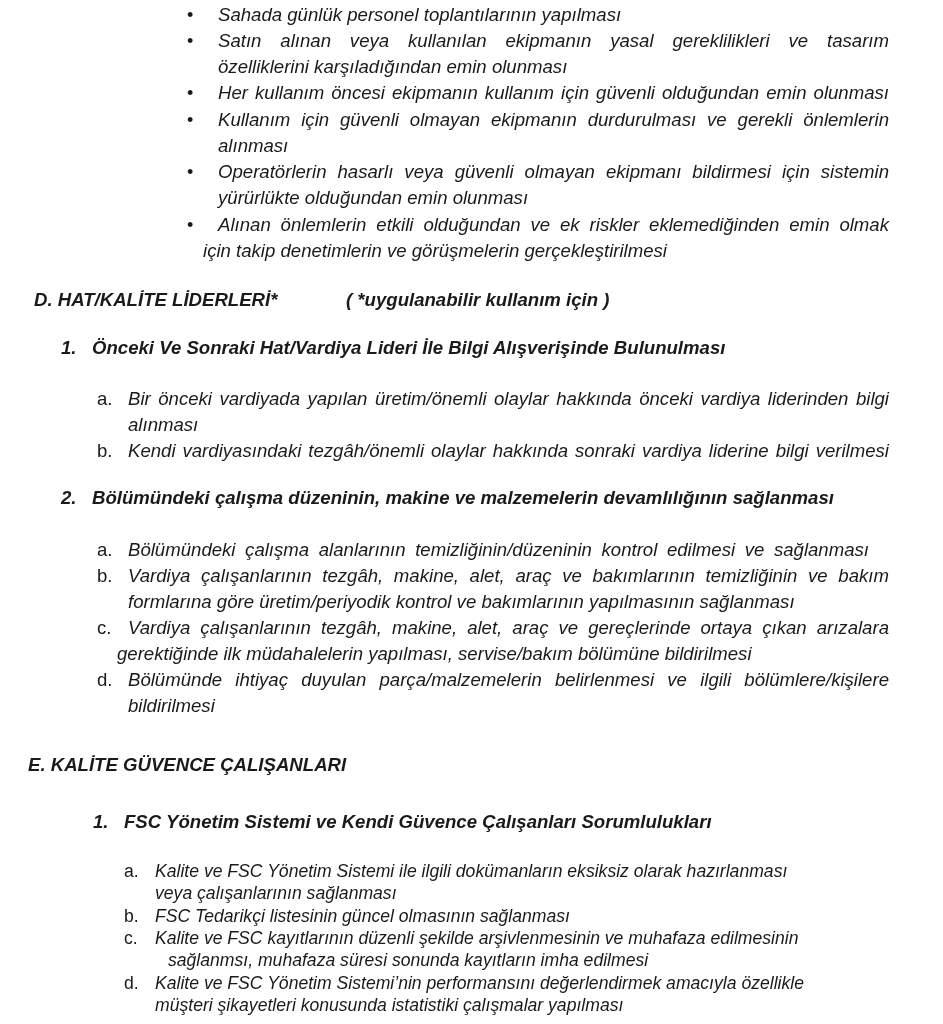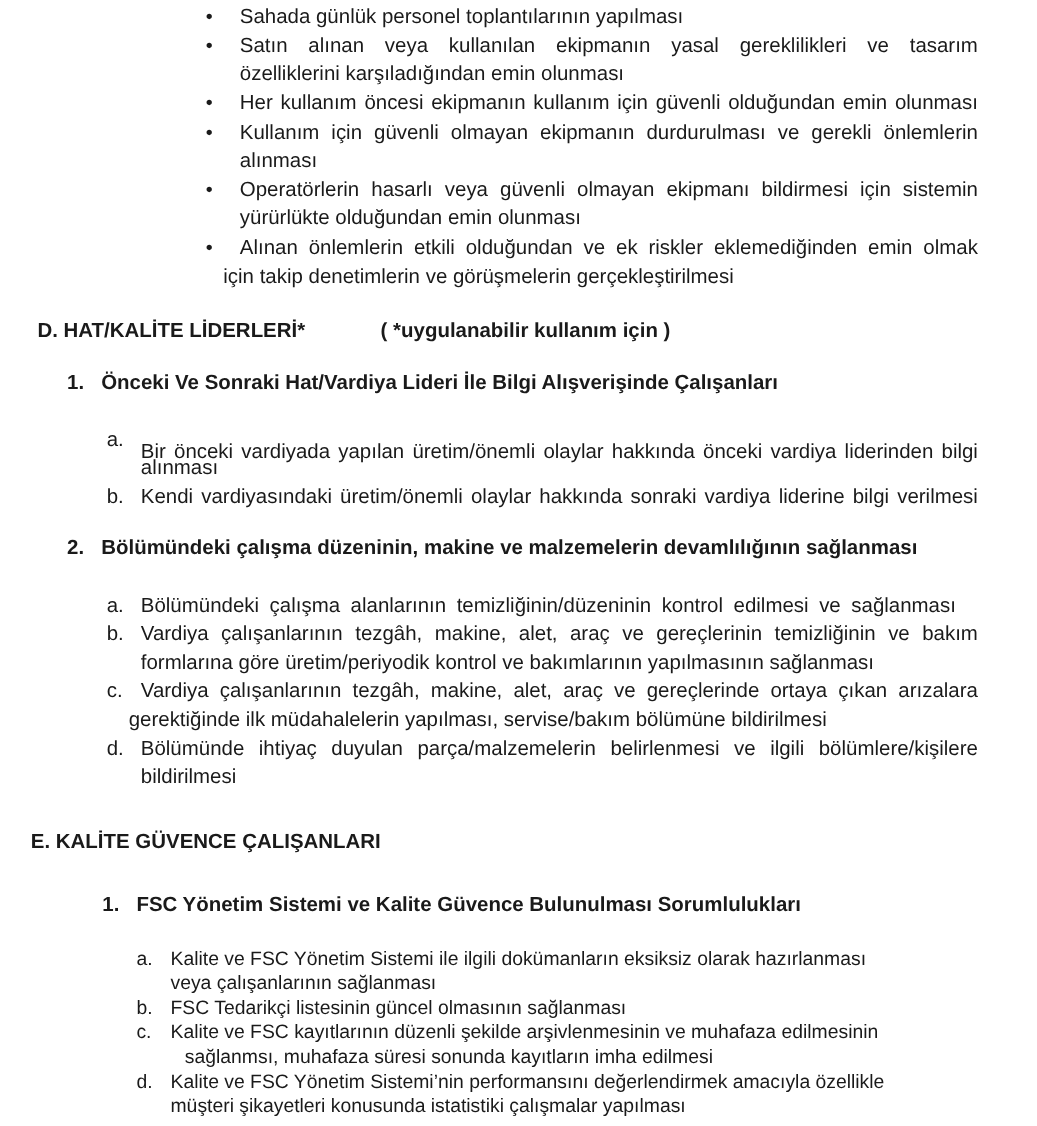--- a/index.html
+++ b/index.html
@@ -1,18 +1,18 @@
 <!DOCTYPE html>
 <html><head>
 <meta charset="utf-8">
 <style>
   html, body { margin: 0; padding: 0; background: #ffffff; }
   body { width: 943px; height: 1024px; position: relative; overflow: hidden;
          font-family: "Liberation Sans", sans-serif; color: #1a1a1a; }
-  .line { position: absolute; white-space: nowrap; font-size: 18.6px; line-height: 26px; }
+  .line { position: absolute; white-space: nowrap; font-size: 18.6px; line-height: 26px; font-style: italic; }
   .just { white-space: normal; text-align: justify; text-align-last: justify; }
   .b { font-weight: bold; }
   .bullet { position: absolute; font-size: 18px; line-height: 26px; }
   .marker { position: absolute; font-size: 18.6px; line-height: 26px; }
   .small { font-size: 17.6px; line-height: 23px; }
 </style>
 </head>
 <body>
 
 <div>
@@ -37,53 +37,53 @@
   <span class="bullet" style="left:187px;top:212px">•</span>
   <div class="line just" style="left:218px;top:212px;width:671px">Alınan önlemlerin etkili olduğundan ve ek riskler eklemediğinden emin olmak</div>
   <div class="line" style="left:203px;top:238px">için takip denetimlerin ve görüşmelerin gerçekleştirilmesi</div>
 </div>
 
 <div>
   <div class="line b" style="left:34px;top:287px">D.  HAT/KALİTE LİDERLERİ*</div>
   <div class="line b" style="left:346px;top:287px">( *uygulanabilir kullanım için )</div>
 
   <div class="line b" style="left:61px;top:335px">1.</div>
-  <div class="line b" style="left:92px;top:335px">Önceki Ve Sonraki Hat/Vardiya Lideri İle Bilgi Alışverişinde Çalışanları</div>
+  <div class="line b" style="left:92px;top:335px">Önceki Ve Sonraki Hat/Vardiya Lideri İle Bilgi Alışverişinde Bulunulması</div>
 
   <div class="marker" style="left:97px;top:386px">a.</div>
-  <div class="line just" style="left:128px;top:397px;width:761px">Bir önceki vardiyada yapılan üretim/önemli olaylar hakkında önceki vardiya liderinden bilgi</div>
+  <div class="line just" style="left:128px;top:386px;width:761px">Bir önceki vardiyada yapılan üretim/önemli olaylar hakkında önceki vardiya liderinden bilgi</div>
   <div class="line" style="left:128px;top:412px">alınması</div>
 
   <div class="marker" style="left:97px;top:438px">b.</div>
-  <div class="line just" style="left:128px;top:438px;width:761px">Kendi vardiyasındaki üretim/önemli olaylar hakkında sonraki vardiya liderine bilgi verilmesi</div>
+  <div class="line just" style="left:128px;top:438px;width:761px">Kendi vardiyasındaki tezgâh/önemli olaylar hakkında sonraki vardiya liderine bilgi verilmesi</div>
 
   <div class="line b" style="left:61px;top:485px">2.</div>
   <div class="line b" style="left:92px;top:485px">Bölümündeki çalışma düzeninin, makine ve malzemelerin devamlılığının sağlanması</div>
 
   <div class="marker" style="left:97px;top:537px">a.</div>
   <div class="line just" style="left:128px;top:537px;width:741px">Bölümündeki çalışma alanlarının temizliğinin/düzeninin kontrol edilmesi ve sağlanması</div>
 
   <div class="marker" style="left:97px;top:563px">b.</div>
-  <div class="line just" style="left:128px;top:563px;width:761px">Vardiya çalışanlarının tezgâh, makine, alet, araç ve gereçlerinin temizliğinin ve bakım</div>
+  <div class="line just" style="left:128px;top:563px;width:761px">Vardiya çalışanlarının tezgâh, makine, alet, araç ve bakımlarının temizliğinin ve bakım</div>
   <div class="line" style="left:128px;top:589px">formlarına göre üretim/periyodik kontrol ve bakımlarının yapılmasının sağlanması</div>
 
   <div class="marker" style="left:97px;top:615px">c.</div>
   <div class="line just" style="left:128px;top:615px;width:761px">Vardiya çalışanlarının tezgâh, makine, alet, araç ve gereçlerinde ortaya çıkan arızalara</div>
   <div class="line" style="left:117px;top:641px">gerektiğinde ilk müdahalelerin yapılması, servise/bakım bölümüne bildirilmesi</div>
 
   <div class="marker" style="left:97px;top:667px">d.</div>
   <div class="line just" style="left:128px;top:667px;width:761px">Bölümünde ihtiyaç duyulan parça/malzemelerin belirlenmesi ve ilgili bölümlere/kişilere</div>
   <div class="line" style="left:128px;top:693px">bildirilmesi</div>
 </div>
 
 <div>
   <div class="line b" style="left:28px;top:752px">E. KALİTE GÜVENCE ÇALIŞANLARI</div>
 
   <div class="line b" style="left:93px;top:809px">1.</div>
-  <div class="line b" style="left:124px;top:809px">FSC Yönetim Sistemi ve Kalite Güvence Bulunulması Sorumlulukları</div>
+  <div class="line b" style="left:124px;top:809px">FSC Yönetim Sistemi ve Kendi Güvence Çalışanları Sorumlulukları</div>
 
   <div class="marker small" style="left:124px;top:860px">a.</div>
   <div class="line small" style="left:155px;top:860px">Kalite ve FSC Yönetim Sistemi ile ilgili dokümanların eksiksiz olarak hazırlanması</div>
   <div class="line small" style="left:155px;top:882px">veya çalışanlarının sağlanması</div>
 
   <div class="marker small" style="left:124px;top:905px">b.</div>
   <div class="line small" style="left:155px;top:905px">FSC Tedarikçi listesinin güncel olmasının sağlanması</div>
 
   <div class="marker small" style="left:124px;top:927px">c.</div>
   <div class="line small" style="left:155px;top:927px">Kalite ve FSC kayıtlarının düzenli şekilde arşivlenmesinin ve muhafaza edilmesinin</div>

